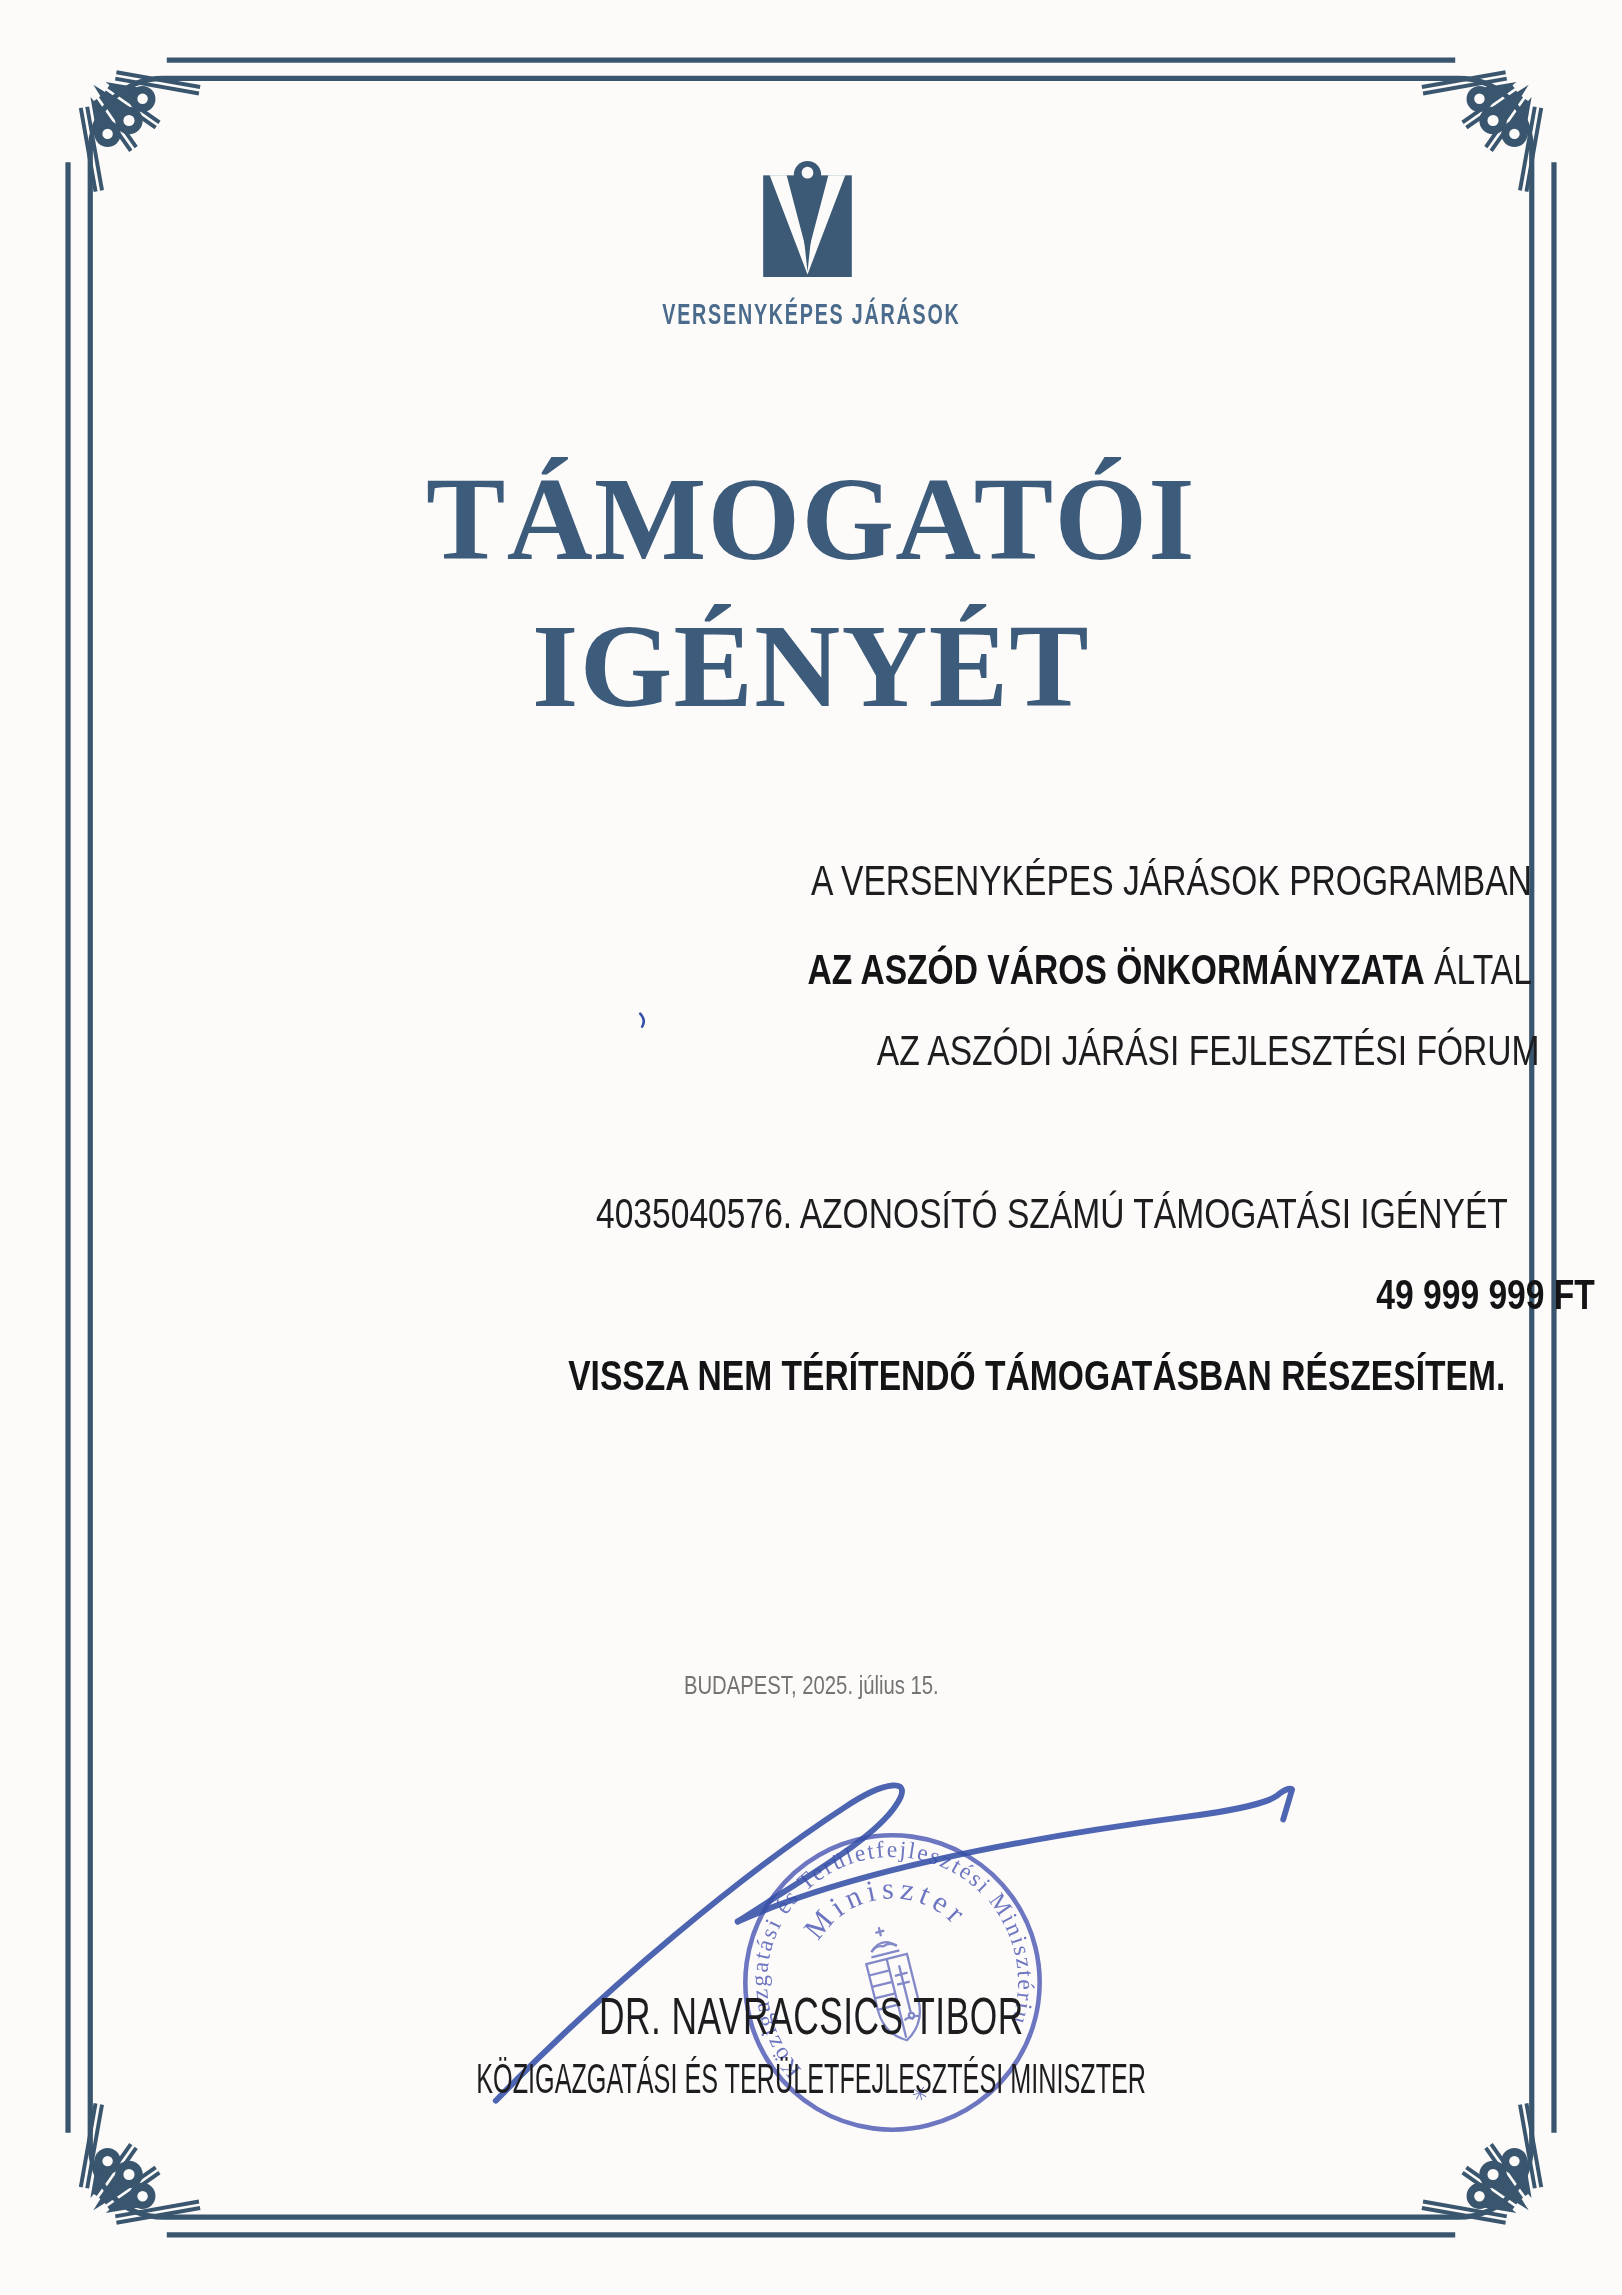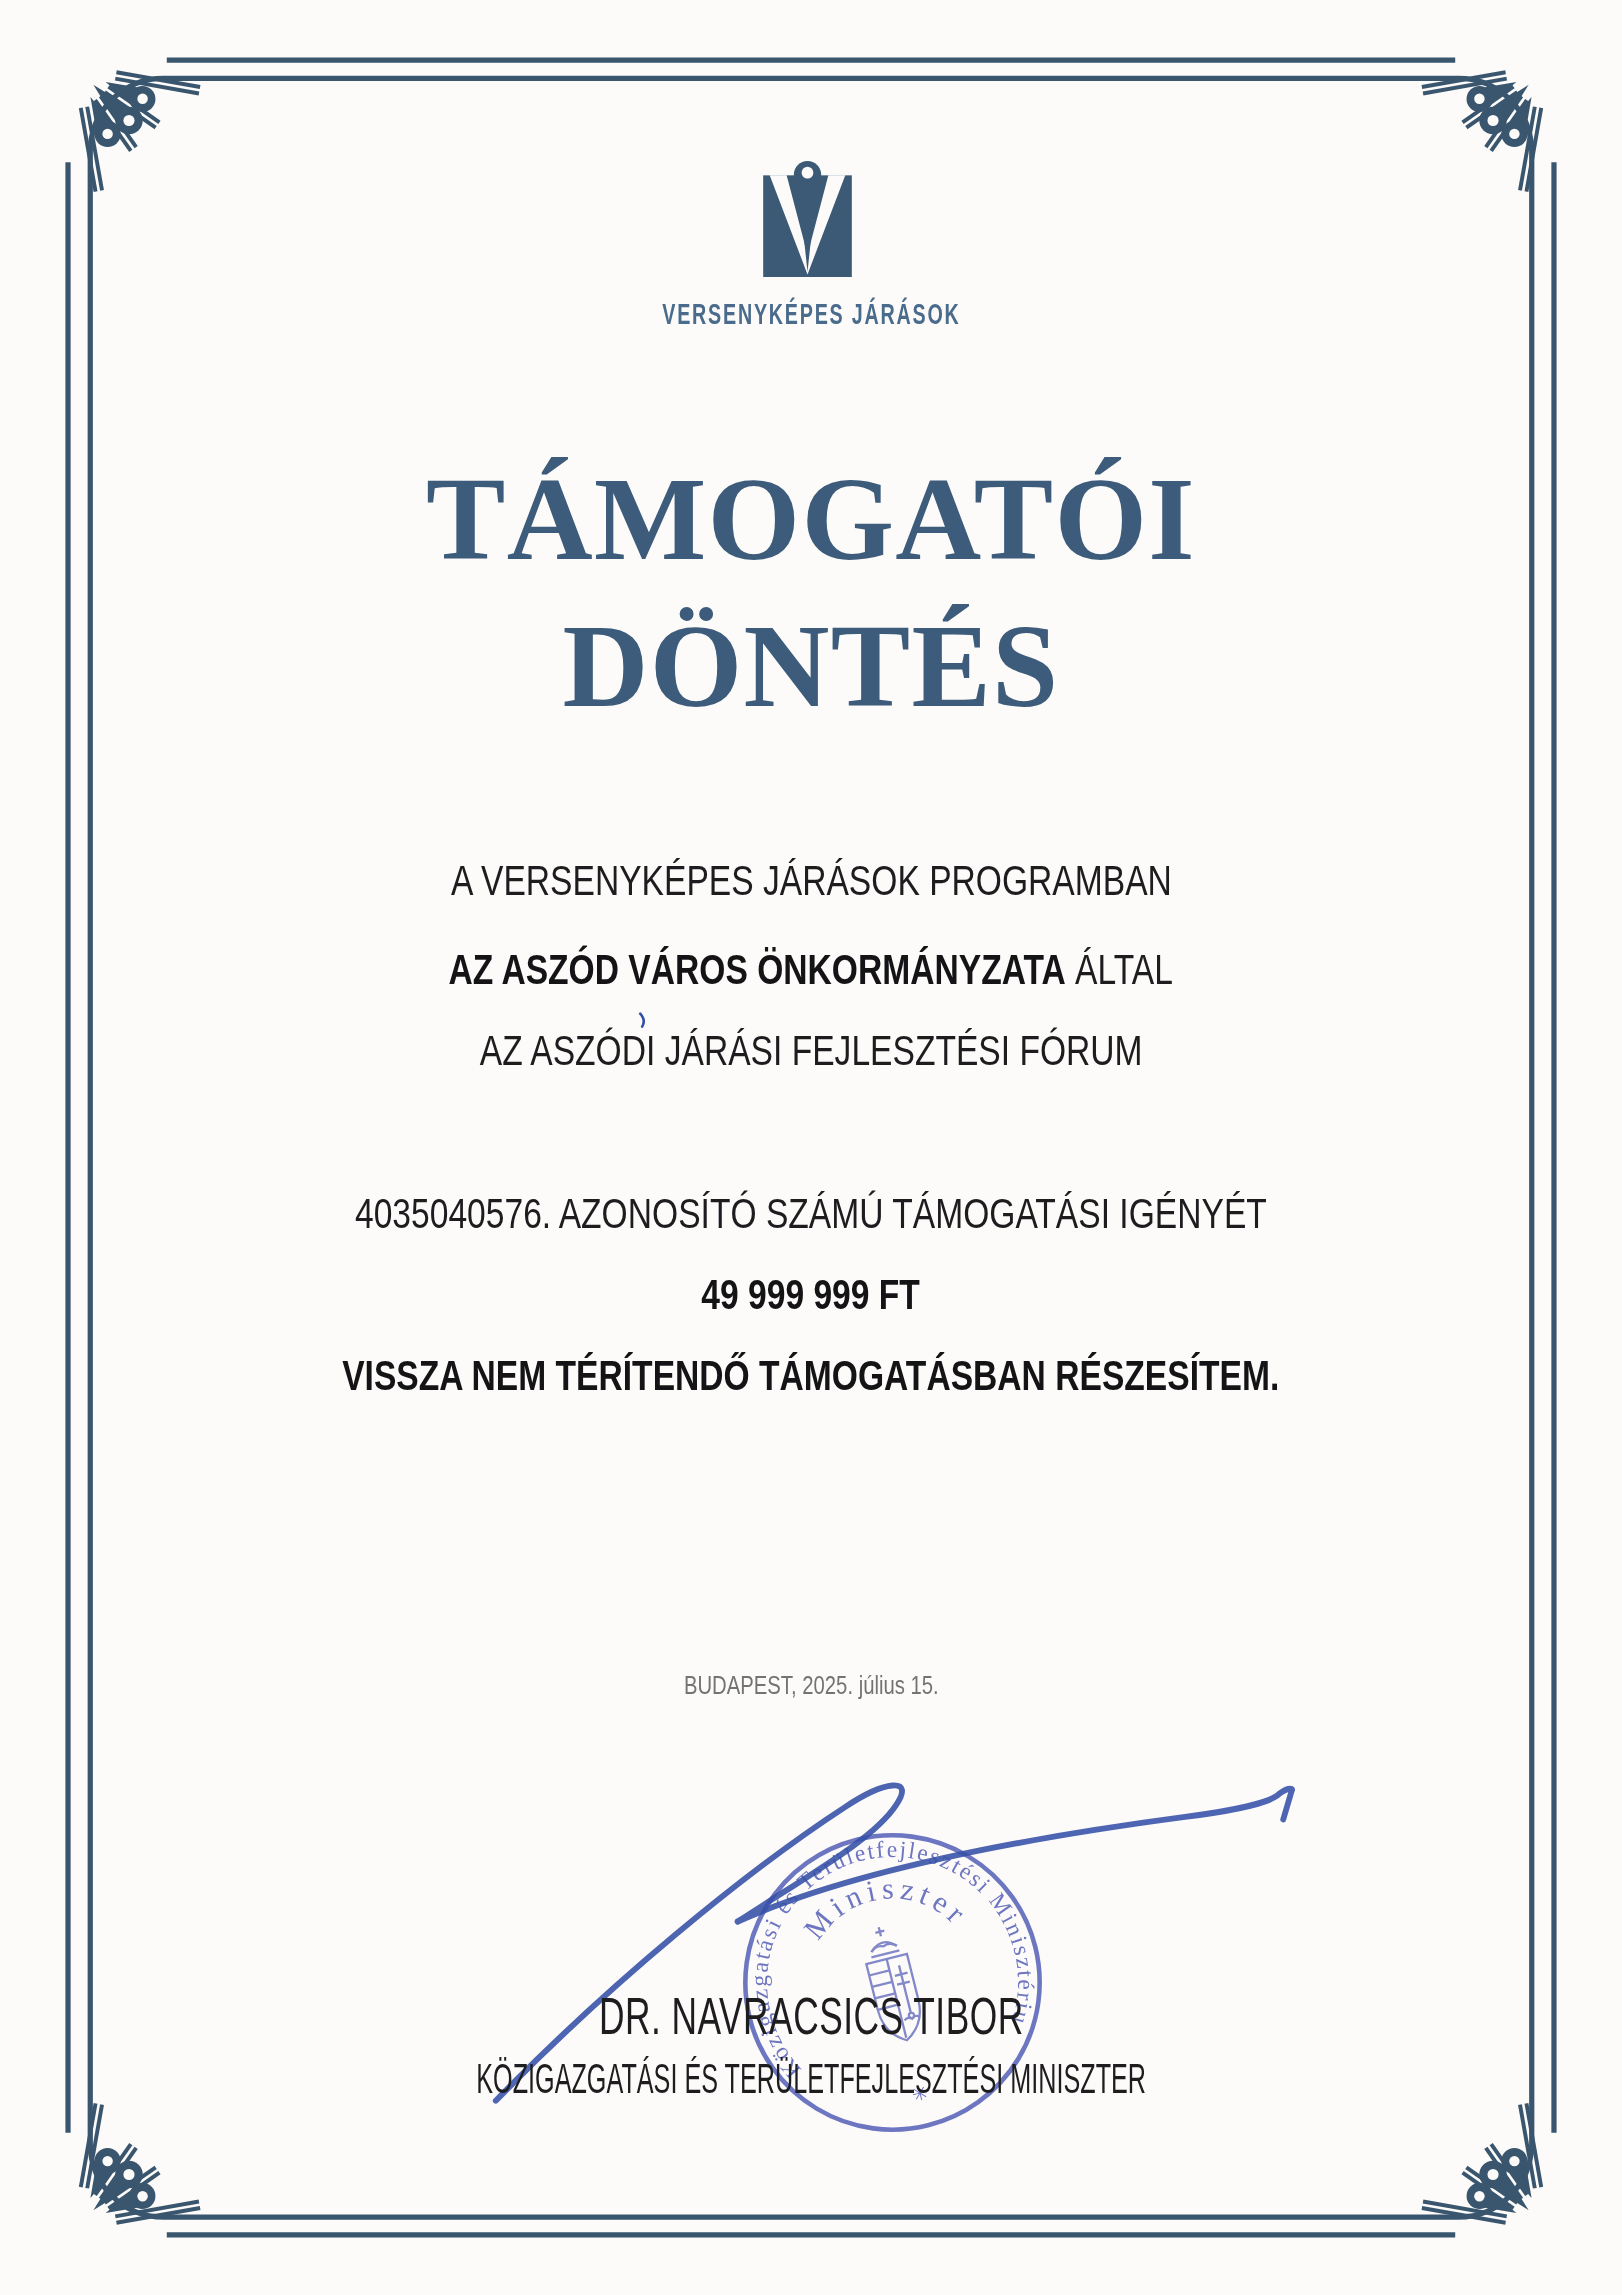--- a/index.html
+++ b/index.html
@@ -21,21 +21,21 @@
   .sx68{transform:scaleX(.68);}
   .sx78{transform:scaleX(.78);}
   .sx80{transform:scaleX(.80);}
   .caption{
     font-size:29px;color:#4a6b8c;letter-spacing:2.6px;font-weight:700;
   }
   .title{
     font-family:Liberation Serif, serif;
     font-weight:700;font-size:119px;color:#3d5b7b;letter-spacing:1.3px;
   }
-  .body-line{font-size:42px;color:#1d1d1f;}
+  .body-line{font-size:42px;color:#1d1d1f;text-align:right;}
   .body-line b{font-weight:700;color:#141416;}
   .date-line{font-size:26px;color:#737373;text-decoration:underline;}
   .signer-name{font-size:52px;color:#1d1d1f;letter-spacing:0.7px;}
   .signer-role{font-size:42px;color:#1d1d1f;}
   .stamp-svg{filter:blur(0.4px);}
   .signature-svg{pointer-events:none;}
 </style>
 </head>
 <body>
 
@@ -91,21 +91,21 @@
   </svg>
 
   <div class="line caption" style="top:300px">
     <span class="cx sx68">VERSENYKÉPES JÁRÁSOK</span>
   </div>
 
   <div class="line title" style="top:460px">
     <span>TÁMOGATÓI</span>
   </div>
   <div class="line title" style="top:607px">
-    <span>DÖNTÉS</span>
+    <span>IGÉNYÉT</span>
   </div>
 
   <div class="line body-line" style="top:860px">
     <span class="cx sx80"><b></b><span>A VERSENYKÉPES JÁRÁSOK PROGRAMBAN</span></span>
   </div>
   <div class="line body-line" style="top:949px">
     <span class="cx sx80"><b>AZ ASZÓD VÁROS ÖNKORMÁNYZATA</b><span> ÁLTAL</span></span>
   </div>
   <div class="line body-line" style="top:1030px">
     <span class="cx sx80"><b></b><span>AZ ASZÓDI JÁRÁSI FEJLESZTÉSI FÓRUM</span></span>

